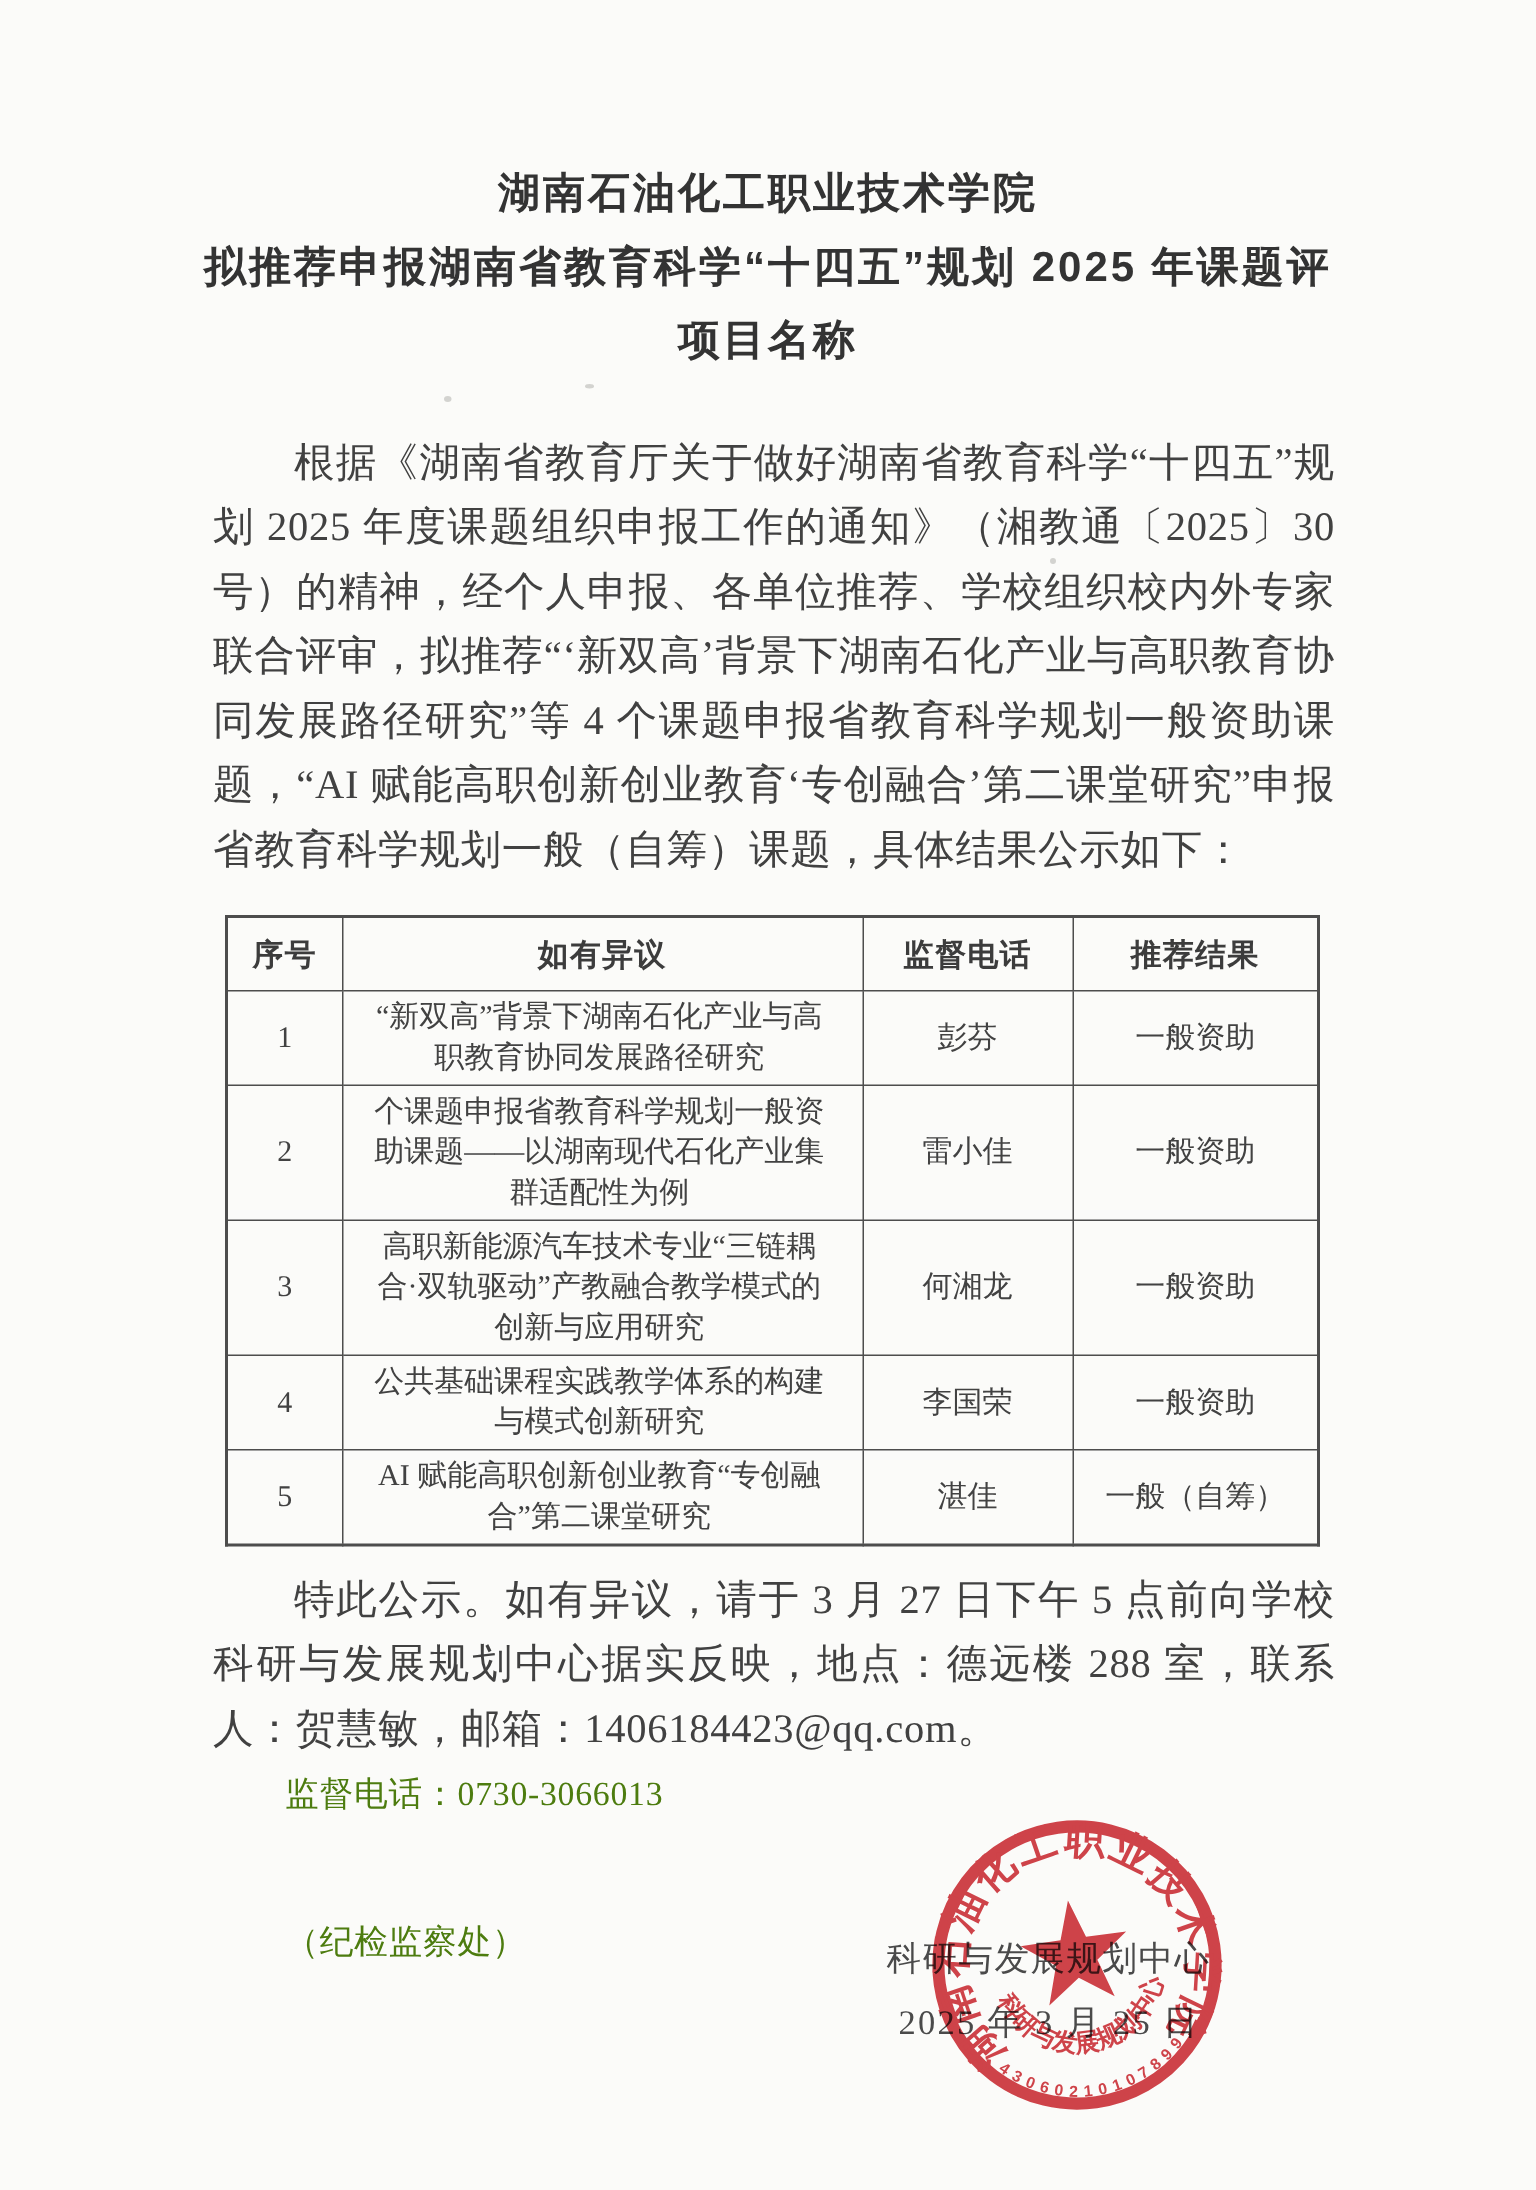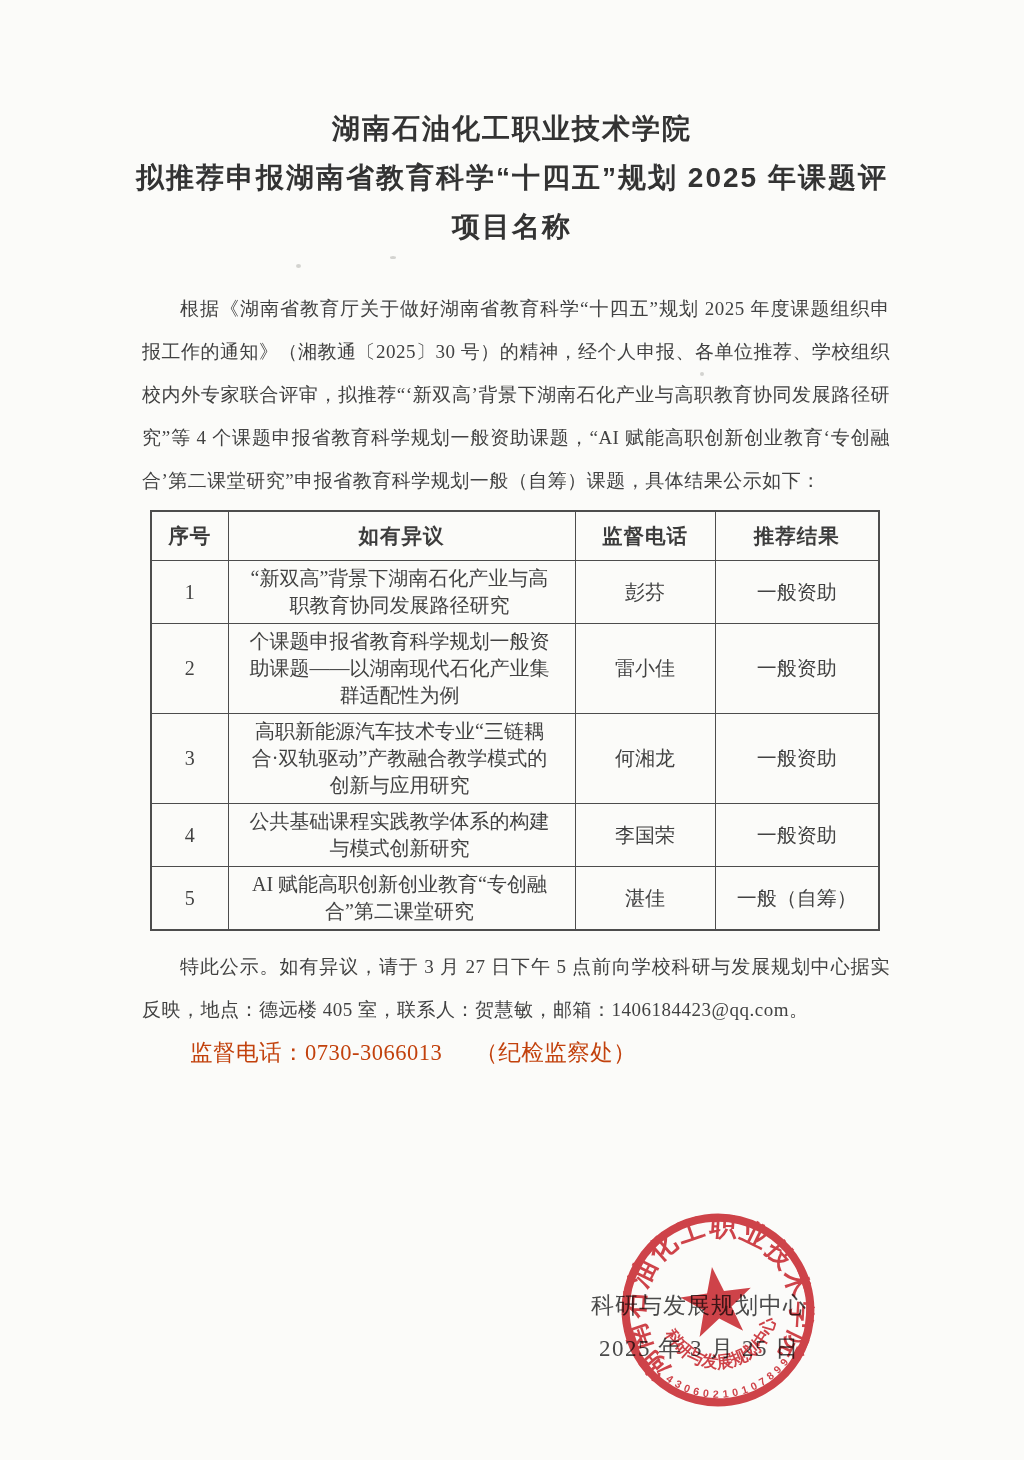--- a/index.html
+++ b/index.html
@@ -18,33 +18,33 @@
     text-align: center;
     font-family: "Liberation Sans", sans-serif;
     font-weight: 700;
     color: #333;
   }
   .t-line { font-size: 28px; line-height: 49px; letter-spacing: 2px; }
 
   
   .para {
     margin: 0 134px 0 142px;
-    font-size: 19px;
+    font-size: 27px;
     line-height: 43px;
     letter-spacing: 0.5px;
     text-align: justify;
     text-indent: 2em;
     color: #414141;
   }
   .intro { margin-top: 36px; }
   .closing { margin-top: 14px; }
 
   
   table.results {
-    margin: 8px 0 0 150px;
+    margin: 22px 0 0 150px;
     width: 728px;
     border-collapse: collapse;
     table-layout: fixed;
     background: transparent;
     padding-left: 15px;
   }
   table.results, table.results th, table.results td {
     border: 1.6px solid #4d4d4d;
   }
   table.results { border-width: 2.5px; }
@@ -65,24 +65,25 @@
   table.results td.c-name {
     text-align: center;
     padding: 4px 24px 4px 20px;
   }
 
   
   .phone-line {
     margin: 0 0 0 190px;
     font-size: 22.5px;
     line-height: 43px;
-    color: #c2410c;
+    color: #4d7c0f;
     display: flex;
-    gap: 33px;
+    gap: 56px;
     letter-spacing: 0.5px;
+    flex-direction: column;
   }
 
   
   .sig-dept {
     position: absolute; top: 1186px; left: 591px;
     font-size: 23px; letter-spacing: 1px; color: #4a4a4a;
   }
   .sig-date {
     position: absolute; top: 1229px; left: 599px;
     font-size: 23px; letter-spacing: 1.5px; color: #4a4a4a;
@@ -169,21 +170,21 @@
     </tr>
         <tr>
       <td class="c-no">5</td>
       <td class="c-name">AI 赋能高职创新创业教育“专创融合”第二课堂研究</td>
       <td class="c-leader">湛佳</td>
       <td class="c-result">一般（自筹）</td>
     </tr>
       </tbody>
   </table>
 
-  <p class="para closing">特此公示。如有异议，请于 3 月 27 日下午 5 点前向学校科研与发展规划中心据实反映，地点：德远楼 405 室，联系人：贺慧敏，邮箱：1406184423@qq.com。</p>
+  <p class="para closing">特此公示。如有异议，请于 3 月 27 日下午 5 点前向学校科研与发展规划中心据实反映，地点：德远楼 288 室，联系人：贺慧敏，邮箱：1406184423@qq.com。</p>
 
   <div class="phone-line">
     <span>监督电话：0730-3066013</span>
     <span>（纪检监察处）</span>
   </div>
 
   <div class="sig-dept">科研与发展规划中心</div>
   <div class="sig-date">2025 年 3 月 25 日</div>
 
   <svg class="stamp" viewBox="0 0 210 210" xmlns="http://www.w3.org/2000/svg">

